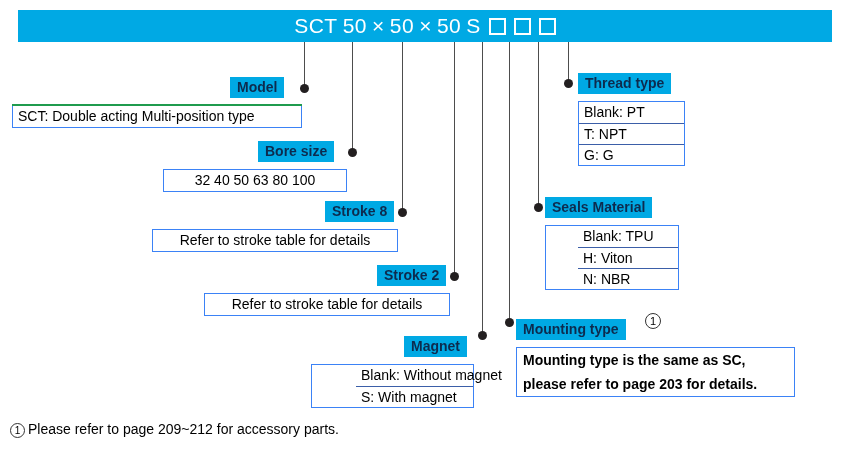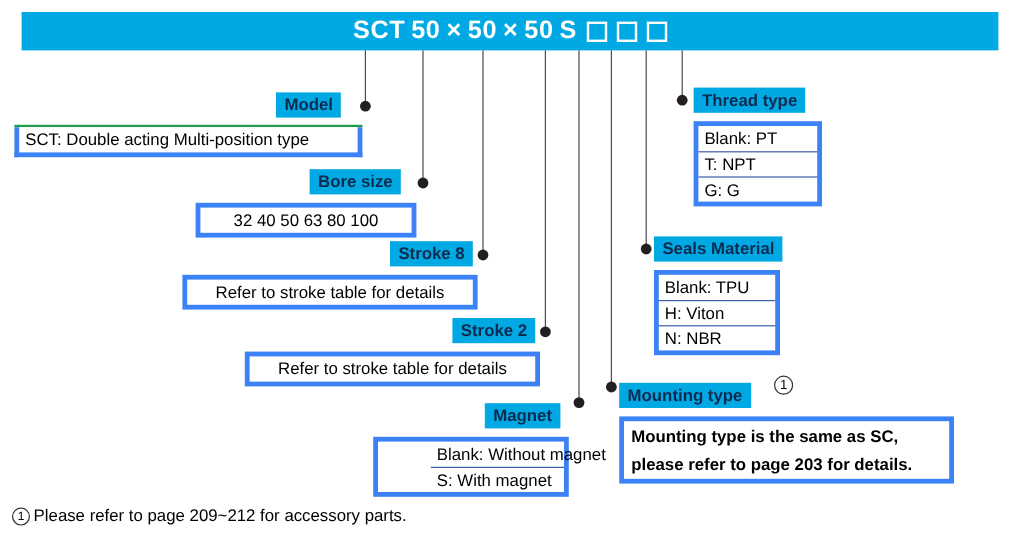--- a/index.html
+++ b/index.html
@@ -35,21 +35,21 @@
   .banner-code {
     position: absolute;
     left: 0; top: 0;
     width: 814px;
     height: 32px;
     display: flex;
     align-items: center;
     justify-content: center;
     gap: 5px;
     font-size: 21px;
-    font-weight: bold;
+    font-weight: normal;
     color: #ffffff;
     letter-spacing: 0.5px;
     white-space: nowrap;
   }
   .code-seg { display: inline-block; }
   .code-box {
     display: inline-block;
     width: 17px;
     height: 17px;
     border: 2px solid #ffffff;
@@ -81,21 +81,21 @@
     height: 21px;
     line-height: 21px;
     padding: 0 7px;
     white-space: nowrap;
     box-sizing: border-box;
   }
 
   
   .box {
     position: absolute;
-    border: 4px solid #3b82f6;
+    border: 1px solid #3b82f6;
     background: #ffffff;
     box-sizing: border-box;
     font-size: 14px;
     color: #000000;
   }
   .box .row {
     padding: 1px 5px;
     white-space: nowrap;
     line-height: 19px;
     height: 21px;
@@ -226,21 +226,21 @@
   </div>
 
   <div class="chip" style="left:578px; top:73px;">Thread type</div>
   <div class="box" style="left:578px; top:101px; width:107px;">
     <div class="row">Blank: PT</div>
     <div class="row">T: NPT</div>
     <div class="row">G: G</div>
   </div>
 
   <div class="chip" style="left:545px; top:197px;">Seals Material</div>
-  <div class="box" style="left:545px; top:225px; width:105px;">
+  <div class="box" style="left:545px; top:225px; width:134px;padding-left:32px;">
     <div class="row">Blank: TPU</div>
     <div class="row">H: Viton</div>
     <div class="row">N: NBR</div>
   </div>
 
   <div class="chip" style="left:516px; top:319px;">Mounting type</div>
   <div class="marker-note" style="left:645px; top:313px;">
     <span class="circnum">1</span>
   </div>
   <div class="box two-line" style="left:516px; top:347px; width:279px;">

